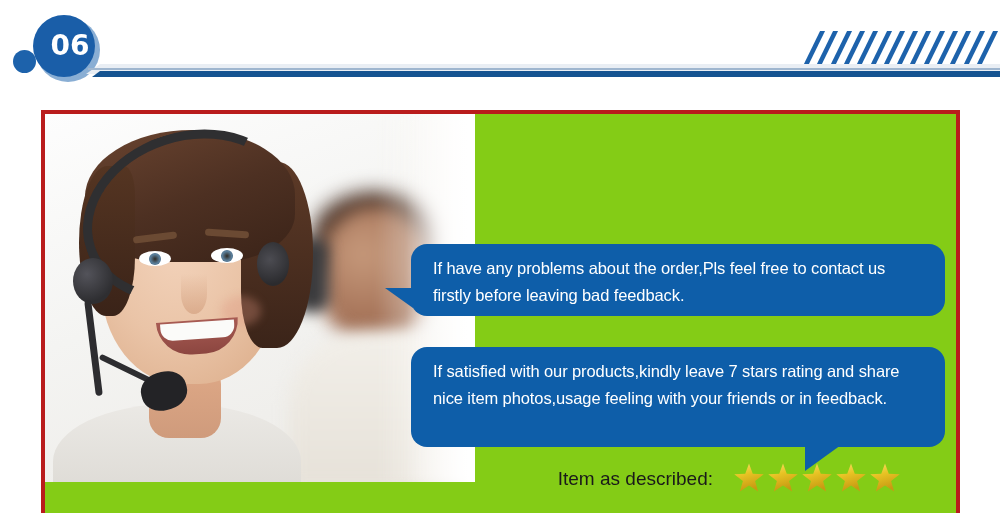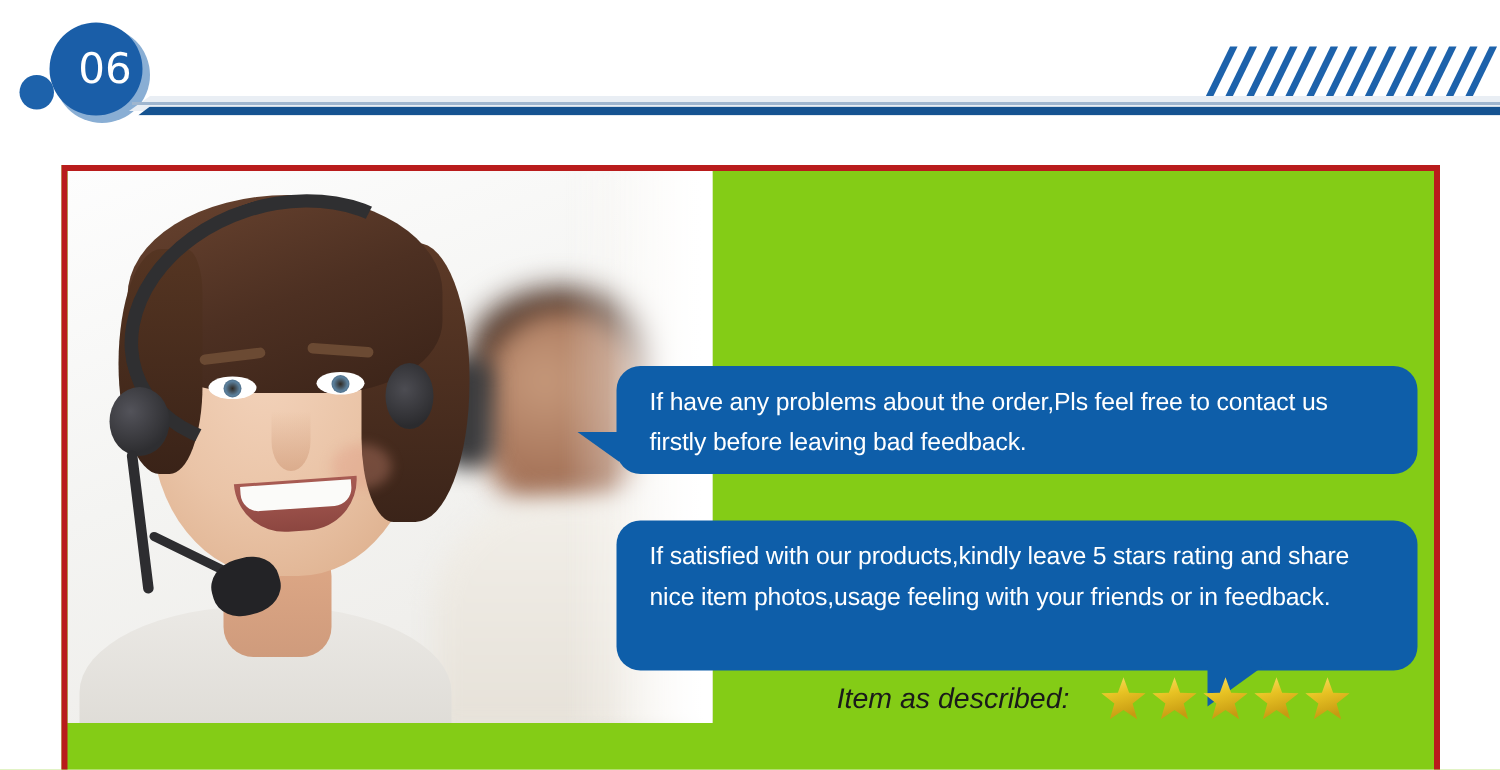--- a/index.html
+++ b/index.html
@@ -41,21 +41,21 @@
     width: 62px; height: 62px;
     border-radius: 50%;
     background: #1a5ea8;
     display: flex;
     align-items: center;
     justify-content: center;
   }
   .badge-num {
     color: #ffffff;
     font-size: 28px;
-    font-weight: normal;
+    font-weight: bold;
     letter-spacing: 0px;
     line-height: 1;
     font-family: "DejaVu Sans", sans-serif;
     margin-left: 12px;
   }
   .hdr-title {
     position: absolute;
     left: 118px; top: 36px;
     font-size: 23px;
     font-weight: bold;
@@ -350,23 +350,22 @@
     left: 394px; top: 98px;
     width: 0; height: 0;
     border-left: 0 solid transparent;
     border-right: 36px solid transparent;
     border-top: 26px solid #0e5ea9;
   }
 
   
   #ratings {
     position: absolute;
-    left: 484px; top: 332px;
+    left: 484px; top: 344px;
     width: 430px;
-    font-style: italic;
   }
   .rating-row {
     display: flex;
     align-items: center;
     height: 41px;
   }
   .rating-label {
     width: 184px;
     text-align: right;
     font-size: 19px;
@@ -454,21 +453,21 @@
 
     <div class="photo-fade"></div>
   </div>
 
   <div class="bubble" id="bubble1">
     <div class="tail-left"></div>
     <div class="bubble-text">If have any problems about the order,Pls feel free to contact us firstly before leaving bad feedback.</div>
   </div>
 
   <div class="bubble" id="bubble2">
-    <div class="bubble-text">If satisfied with our products,kindly leave 5 stars rating and share nice item photos,usage feeling with your friends or in feedback.</div>
+    <div class="bubble-text">If satisfied with our products,kindly leave 7 stars rating and share nice item photos,usage feeling with your friends or in feedback.</div>
     <div class="tail-down"></div>
   </div>
 
   <div id="ratings">
 
     <div class="rating-row">
       <div class="rating-label">Item as described:</div>
       <div class="rating-stars">
           <svg width="32" height="32" viewBox="0 0 32 32" class="star-svg">
             <defs>

